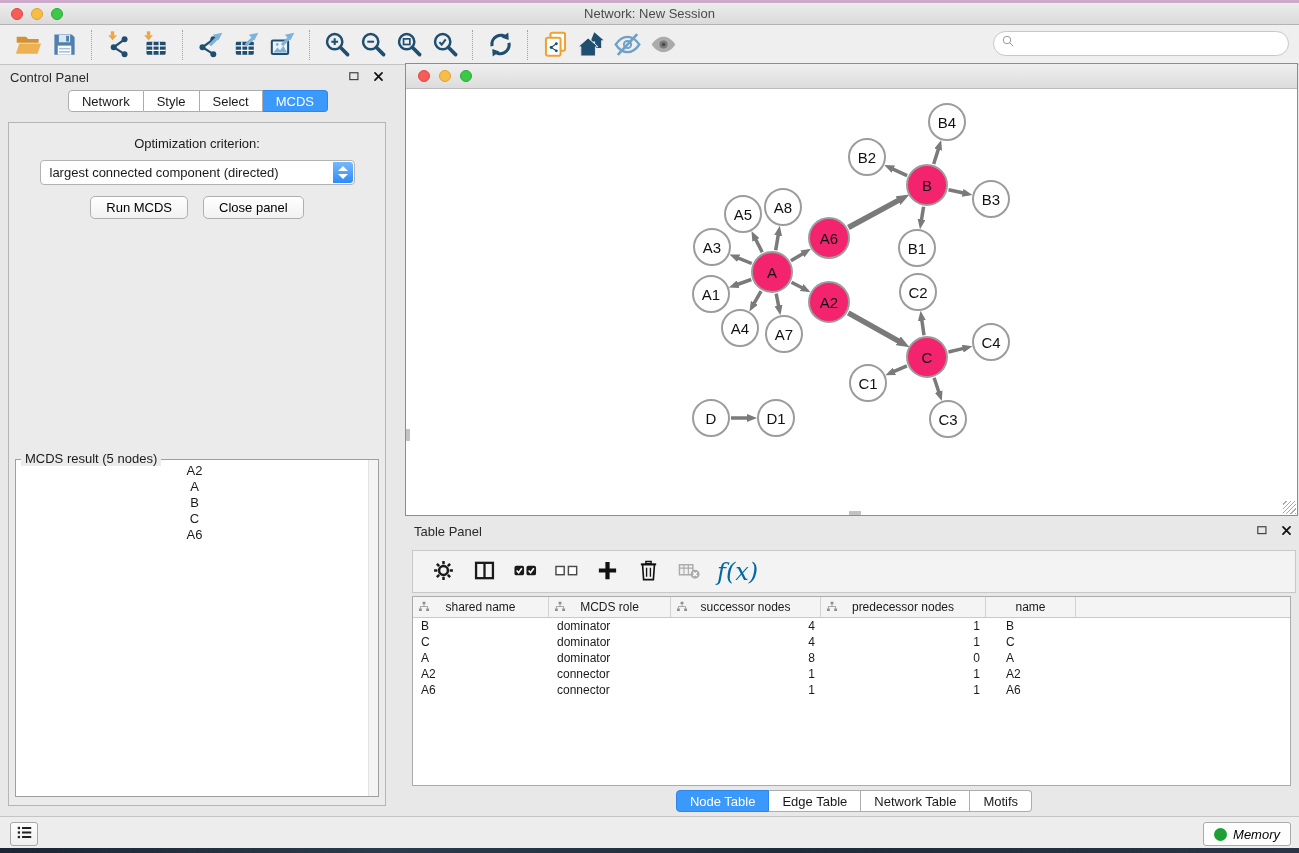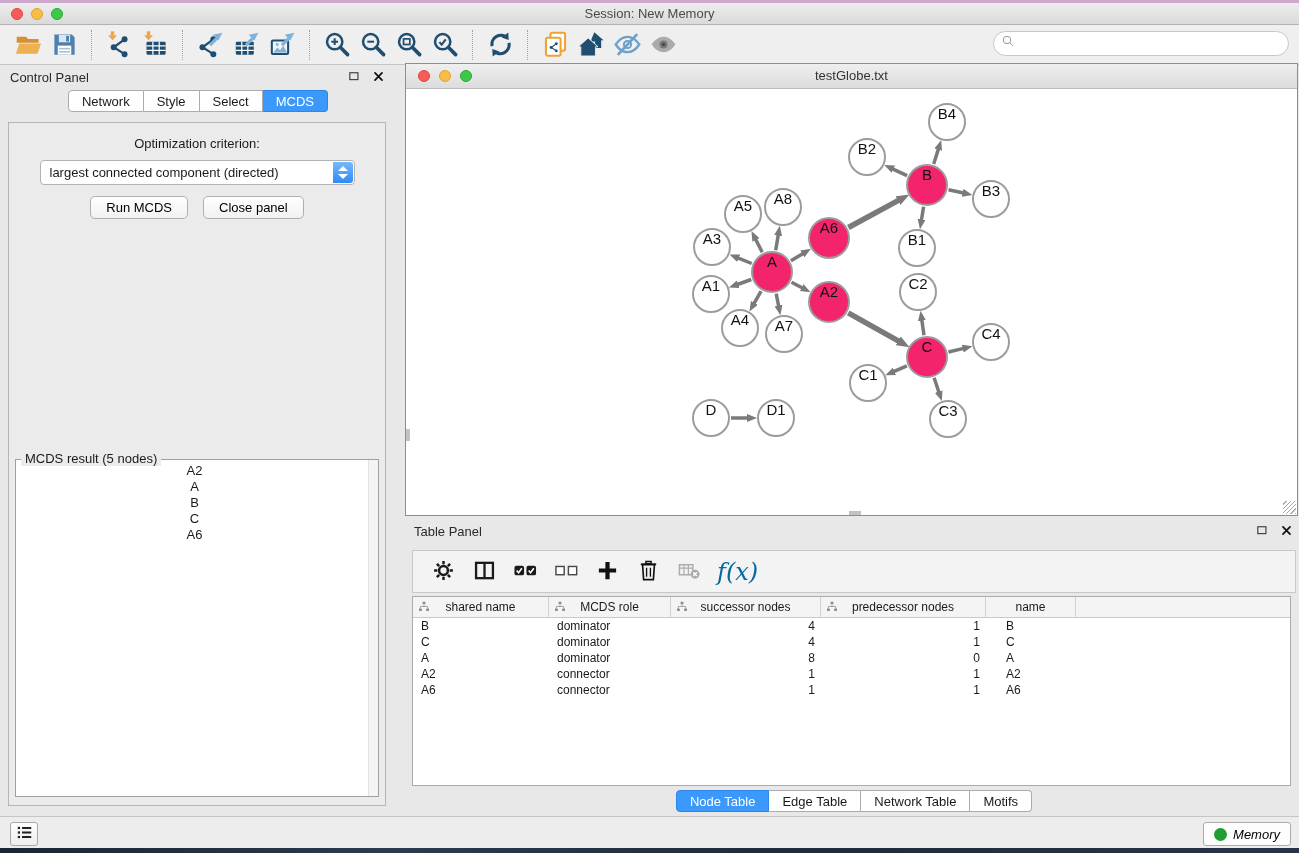--- a/index.html
+++ b/index.html
@@ -62,21 +62,21 @@
   
   .net-window{position:absolute;left:405px;top:63px;width:893px;height:453px;background:#FFF;
     border:1px solid #8D8D8D;}
   .net-titlebar{position:relative;height:25px;background:linear-gradient(#EFEFEF,#DCDCDC);
     border-bottom:1px solid #BBB;}
   .net-titlebar .traffic{top:6px;left:12px;gap:9px;}
   .net-titlebar .title-text{top:4px;color:#333;}
   .net-canvas{position:absolute;left:0;top:25px;right:0;bottom:0;overflow:hidden;}
   .net-canvas svg.edges{position:absolute;left:0;top:0;}
   .gnode{position:absolute;border:2px solid #9C9C9C;border-radius:50%;background:#FFF;
-    display:flex;align-items:flex-start;justify-content:center;font-size:15px;color:#111;}
+    display:flex;align-items:center;justify-content:center;font-size:15px;color:#111;}
   .gnode.mcds{background:#F3246D;}
   .grip{position:absolute;right:1px;bottom:1px;width:13px;height:13px;
     background:repeating-linear-gradient(135deg,transparent,transparent 2px,#AAA 2px,#AAA 3px);}
   .vmark{position:absolute;left:0;top:340px;width:4px;height:12px;background:#C2C2C2;}
   .hmark{position:absolute;bottom:0;left:443px;width:12px;height:4px;background:#C2C2C2;}
   
   .table-panel{position:absolute;left:410px;top:520px;width:888px;height:296px;}
   .tp-toolbar{position:absolute;left:2px;top:30px;right:2px;height:43px;background:#F3F3F3;
     border:1px solid #C8C8C8;display:flex;align-items:center;gap:15px;padding-left:17px;}
   .tp-btn{width:26px;height:26px;background:none;border:none;padding:0;display:flex;align-items:center;justify-content:center;}
@@ -107,21 +107,21 @@
 
 <div id="screen">
   <div class="top-strip"></div>
 
   <div class="titlebar">
     <div class="traffic">
       <span class="dot red"></span>
       <span class="dot yellow"></span>
       <span class="dot green"></span>
     </div>
-    <div class="title-text">Session: New Memory</div>
+    <div class="title-text">Network: New Session</div>
   </div>
 
   <div class="main-toolbar" id="main-toolbar">
     <button class="tb-btn">
         <span>
           <svg viewBox="0 0 24 24" width="27" height="27">
             <path d="M1.5 5h8.2l2 2.2H21v3.2H1.5z" fill="#D3912F"></path>
             <path d="M0.8 20.2l3-9.2h19.4l-3.2 9.2z" fill="#EDB053"></path>
           </svg>
         </span>
@@ -343,21 +343,20 @@
     </div>
   </div>
 
   <div class="net-window">
     <div class="net-titlebar">
       <div class="traffic">
         <span class="dot red"></span>
         <span class="dot yellow"></span>
         <span class="dot green"></span>
       </div>
-      <div class="title-text">testGlobe.txt</div>
     </div>
     <div class="net-canvas" id="net-canvas">
         <svg class="edges" width="891" height="426">
           <defs>
             <marker id="arw" viewBox="0 0 10 8" refX="1" refY="4" markerWidth="10" markerHeight="8" orient="auto" markerUnits="userSpaceOnUse">
               <path d="M0 0L10 4L0 8z" fill="#7A7A7A"></path>
             </marker>
             <marker id="arwB" viewBox="0 0 13 10" refX="1" refY="5" markerWidth="13" markerHeight="10" orient="auto" markerUnits="userSpaceOnUse">
               <path d="M0 0L13 5L0 10z" fill="#7A7A7A"></path>
             </marker>

